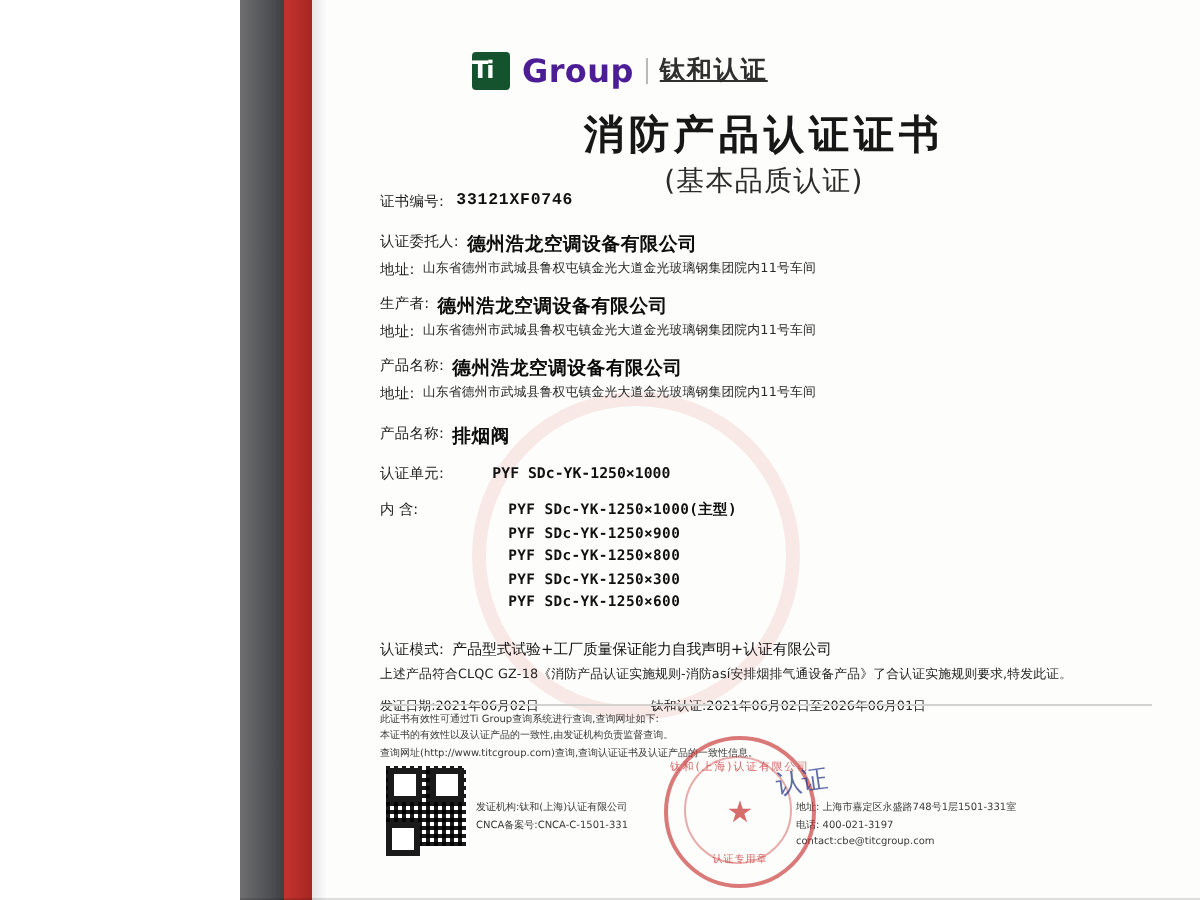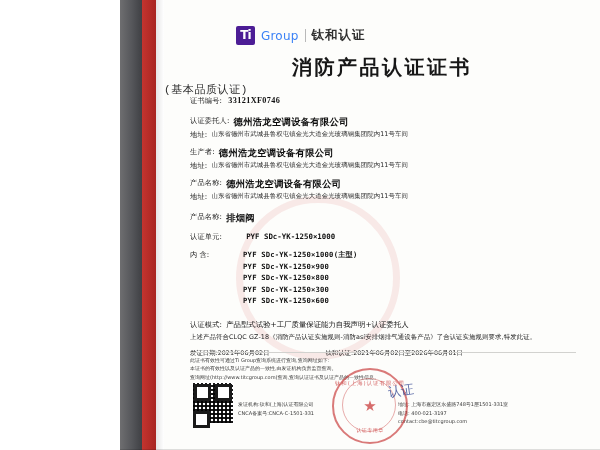--- a/index.html
+++ b/index.html
@@ -57,68 +57,68 @@
     position: absolute;
     left: 236px;
     top: 26px;
     display: flex;
     align-items: center;
     gap: 6px;
   }
   .brand-mark {
     width: 19px;
     height: 19px;
-    background: #4c1d95;
+    background: #14532d;
     color: #fff;
     font-size: 12px;
     font-weight: bold;
     line-height: 19px;
-    text-align: center;
+    text-align: left;
     border-radius: 2px;
     letter-spacing: -1px;
   }
   .brand-latin {
-    font-size: 12px;
-    color: #3b82f6;
-    font-weight: normal;
+    font-size: 16px;
+    color: #4c1d95;
+    font-weight: bold;
     letter-spacing: 0.2px;
   }
   .brand-sep {
     width: 1px;
     height: 13px;
     background: #b9b9b9;
   }
   .brand-cn {
     font-size: 12.5px;
     color: #2f2f2f;
     font-weight: bold;
     letter-spacing: 1px;
+    text-decoration: underline;
   }
 
   .title {
     position: absolute;
     left: 164px;
     top: 54px;
     width: 436px;
     text-align: center;
     font-size: 20px;
     font-weight: bold;
     color: #171717;
     letter-spacing: 2.5px;
   }
   .subtitle {
     position: absolute;
     left: 164px;
     top: 82px;
     width: 436px;
-    text-align: left;
-    font-size: 11px;
+    text-align: center;
+    font-size: 14px;
     color: #2b2b2b;
     letter-spacing: 0.6px;
-    font-family: Liberation Mono, monospace;
   }
 
   .body {
     position: absolute;
     left: 190px;
     top: 96px;
     width: 400px;
   }
   .row {
     display: flex;
@@ -139,21 +139,21 @@
   }
   .val-b {
     font-size: 9.3px;
     color: #0d0d0d;
     font-weight: bold;
     margin-left: 4px;
     white-space: nowrap;
     letter-spacing: 0.3px;
   }
   .val-mono {
-    font-family: Liberation Serif, serif;
+    font-family: Liberation Mono, monospace;
     font-size: 8.2px;
     font-weight: bold;
     color: #111;
     margin-left: 6px;
     letter-spacing: 0.4px;
   }
   .row-tight { margin-bottom: 1px; }
   .gap-s { height: 5px; }
   .gap-m { height: 8px; }
   .addr {
@@ -178,20 +178,21 @@
     font-family: "DejaVu Sans Mono", monospace;
     font-size: 7.2px;
     color: #111;
     font-weight: bold;
     line-height: 11.6px;
     letter-spacing: 0.2px;
   }
   .contains-wrap {
     display: flex;
     align-items: flex-start;
+    gap: 11px;
   }
   .contains-lbl {
     font-size: 7.2px;
     color: #1d1d1d;
     padding-top: 1px;
     white-space: nowrap;
   }
   .note {
     font-size: 6.4px;
     color: #232323;
@@ -417,21 +418,21 @@
         <div class="model">PYF SDc-YK-1250×300</div>
         <div class="model">PYF SDc-YK-1250×600</div>
       </div>
     </div>
     <div class="gap-m"></div>
 
     <div class="gap-s"></div>
 
     <div class="row">
       <span class="lbl">认证模式:</span>
-      <span class="val">产品型式试验+工厂质量保证能力自我声明+认证委托人</span>
+      <span class="val">产品型式试验+工厂质量保证能力自我声明+认证有限公司</span>
     </div>
     <div class="note">上述产品符合CLQC GZ-18《消防产品认证实施规则-消防así安排烟排气通设备产品》了合认证实施规则要求,特发此证。</div>
 
     <div class="dates">
       <span><span>发证日期:</span><span>2021年06月02日</span></span>
       <span><span>钛和认证:</span><span>2021年06月02日</span><span>至</span><span>2026年06月01日</span></span>
     </div>
   </div>
 
   <div class="sep-line"></div>

